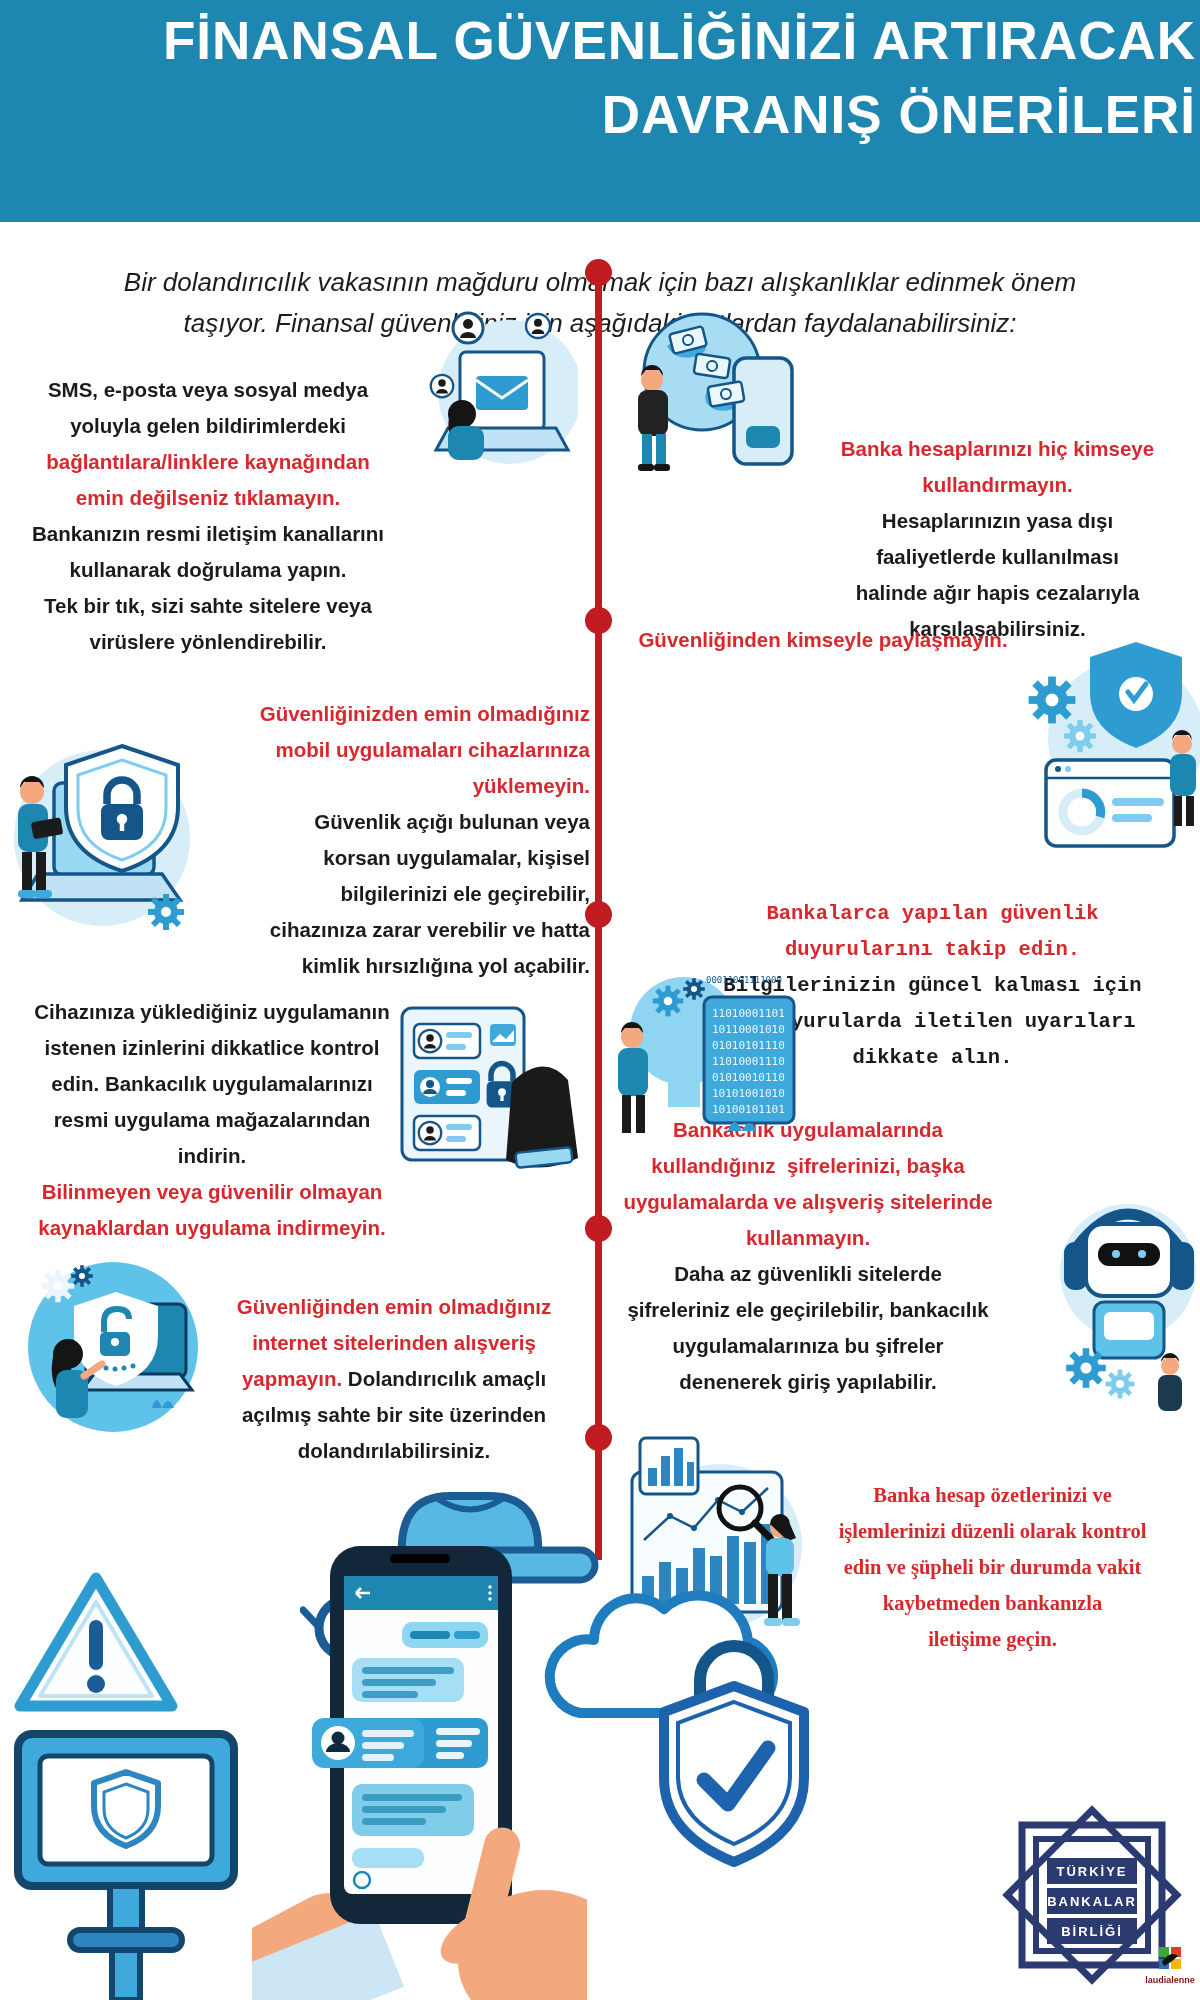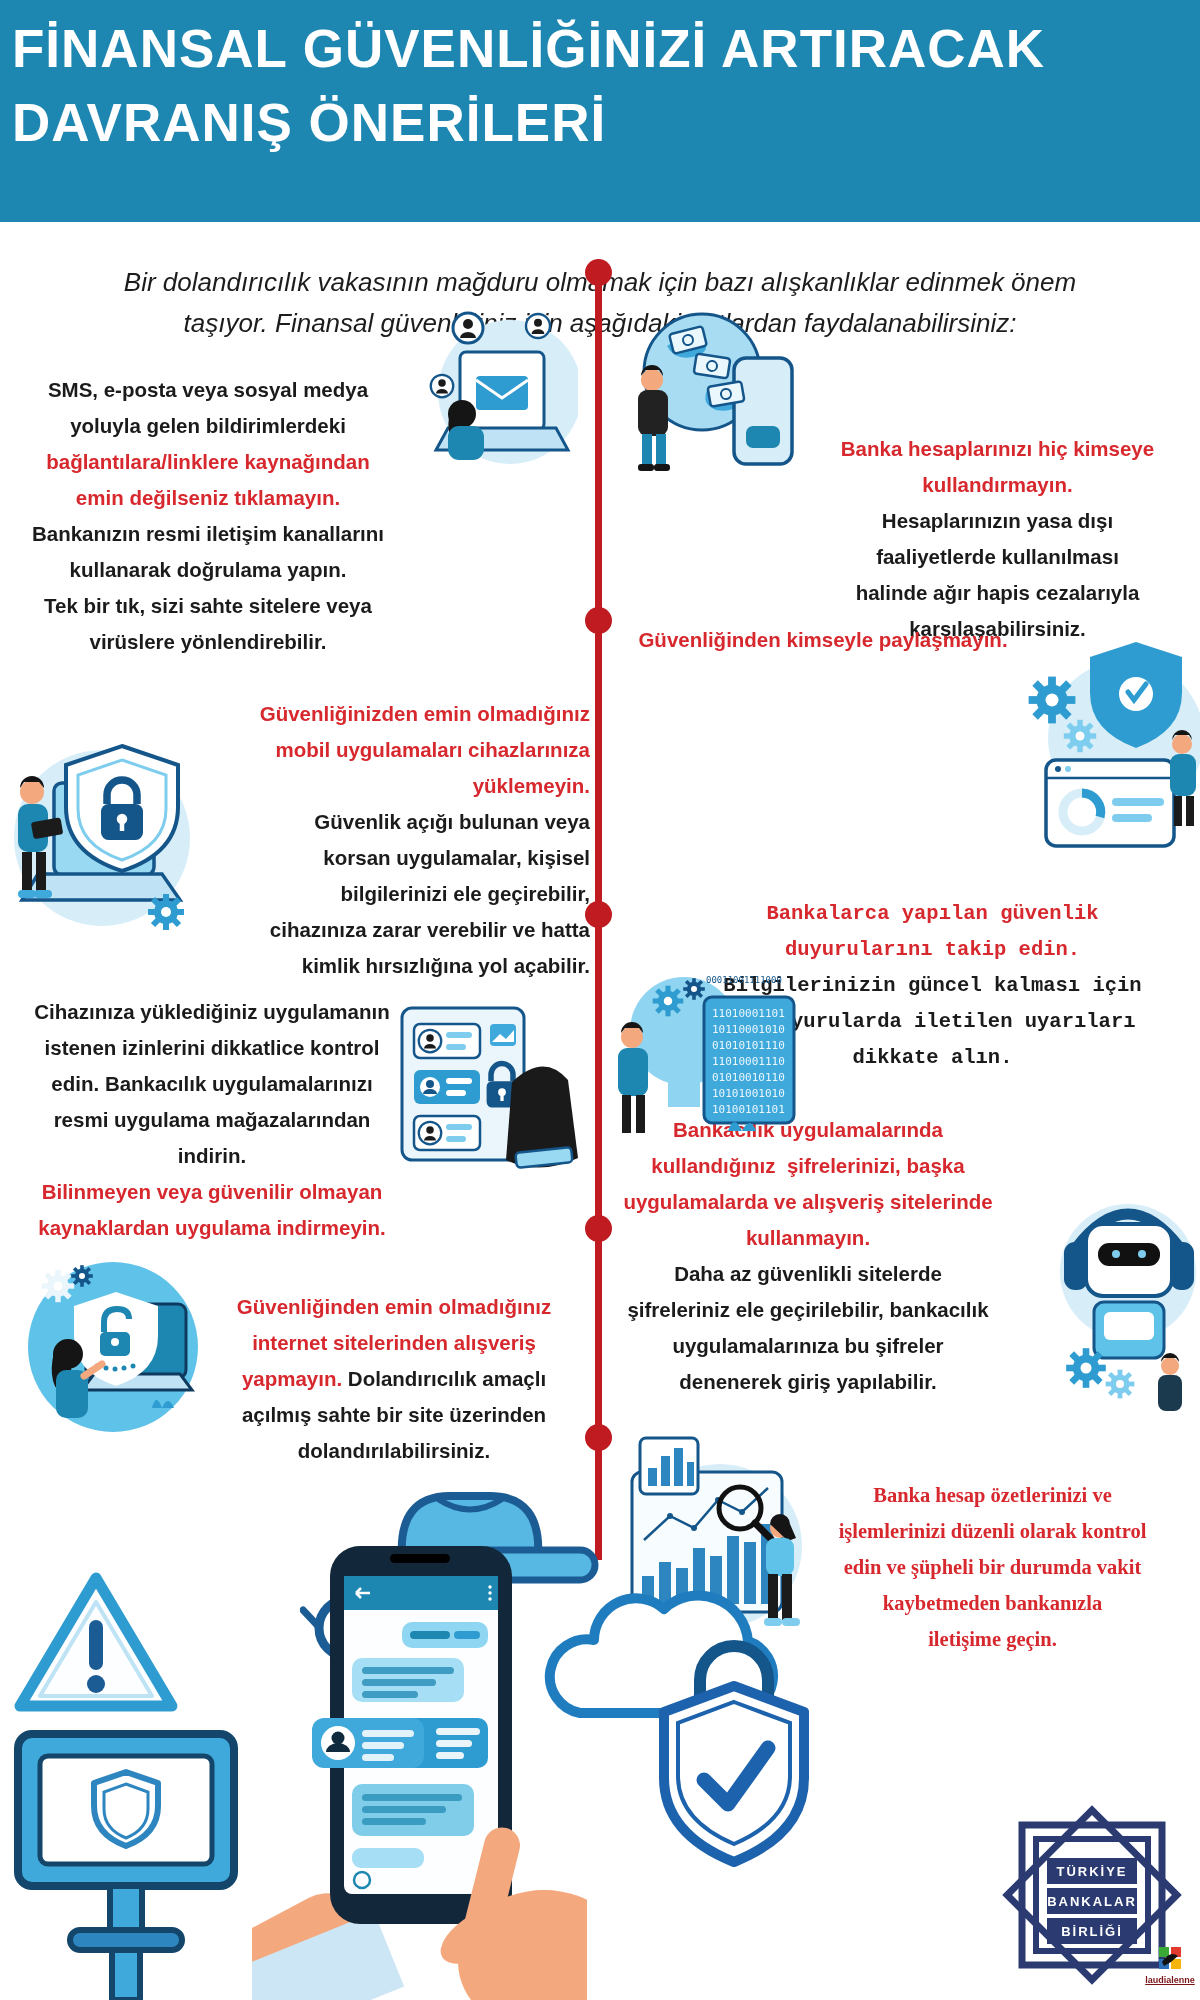--- a/index.html
+++ b/index.html
@@ -4,21 +4,21 @@
 <style>
   :root{
     --teal:#1E87B1; --red:#D7282E; --line-red:#C01B20; --ink:#1B1B1B;
     --navy:#14558A; --navy2:#0F3A5F; --mid:#2E9CD0; --mid2:#3FA9DC;
     --light:#7ECDEE; --pale:#D7EEF9; --paler:#EAF6FC; --logo:#2B3B72; --skin:#F4A87D;
   }
   html,body{margin:0;padding:0;background:#fff;}
   .page{position:relative;width:1200px;height:2000px;background:#fff;overflow:hidden;
         font-family:"Liberation Sans",sans-serif;}
   .band{position:absolute;left:0;top:0;width:1200px;height:222px;background:var(--teal);}
-  .band h1{margin:12px;text-align:left;color:#fff;
+  .band h1{margin:4px;text-align:right;color:#fff;
            font:700 53px/74px "Liberation Sans",sans-serif;letter-spacing:1px;white-space:pre;}
   .intro{position:absolute;left:0;top:236px;width:1200px;text-align:center;color:#1c1c1c;
          font:italic 400 26px/41px "Liberation Sans",sans-serif;white-space:pre-line;}
   .tl-line{position:absolute;left:595px;top:268px;width:7px;height:1292px;background:var(--line-red);}
   .dot{position:absolute;left:585px;width:27px;height:27px;border-radius:50%;background:var(--line-red);}
   .d1{top:259px}.d2{top:607px}.d3{top:901px}.d4{top:1215px}.d5{top:1424px}
   .tip{position:absolute;text-align:center;font:700 20.5px/36px "Liberation Sans",sans-serif;
        color:var(--ink);white-space:pre;}
   .tip .red{color:var(--red);}
   .tip .blk{color:var(--ink);}
@@ -26,21 +26,21 @@
   .t2{left:800px;top:394px;width:395px;margin-top:37px;}
   .t3{left:598px;top:622px;width:450px;}
   .t4{left:200px;top:696px;width:390px;text-align:right;}
   .t5{left:12px;top:994px;width:400px;}
   .t6{left:705px;top:896px;width:455px;font-family:Liberation Mono, monospace;}
   .t7{left:598px;top:1112px;width:420px;}
   .t8{left:198px;top:1289px;width:392px;text-align:center;}
   .t9{left:790px;top:1477px;width:405px;font-family:Liberation Serif, serif;}
   .abs{position:absolute;}
   .wm{position:absolute;left:1142px;top:1946px;width:56px;text-align:center;}
-  .wm span{display:block;font:700 9px/10px "Liberation Sans",sans-serif;color:#7A1416;margin-top:1px;text-decoration:underline;}
+  .wm span{display:block;font:700 9px/10px "Liberation Sans",sans-serif;color:#7A1416;margin-top:1px;}
 </style>
 </head>
 <body>
 
 <div class="page">
 
   <svg style="position:absolute;width:0;height:0" aria-hidden="true">
     <defs>
       <g id="gear">
         <g stroke="currentColor" stroke-width="6">

